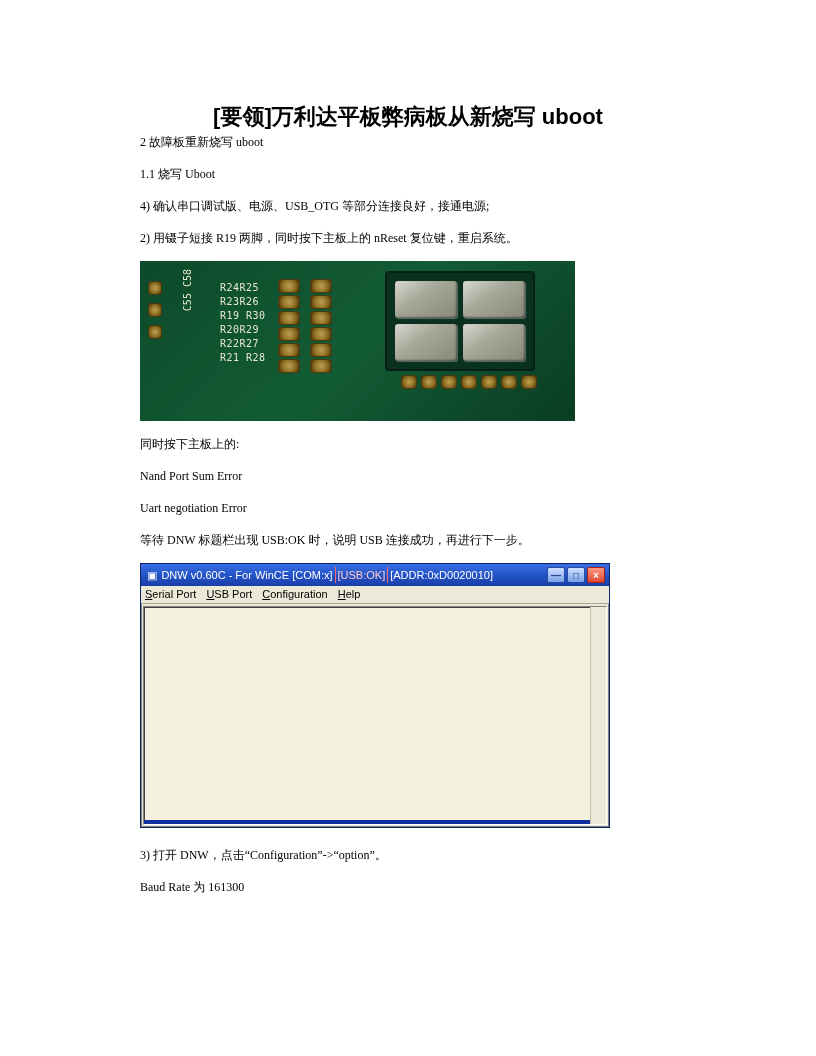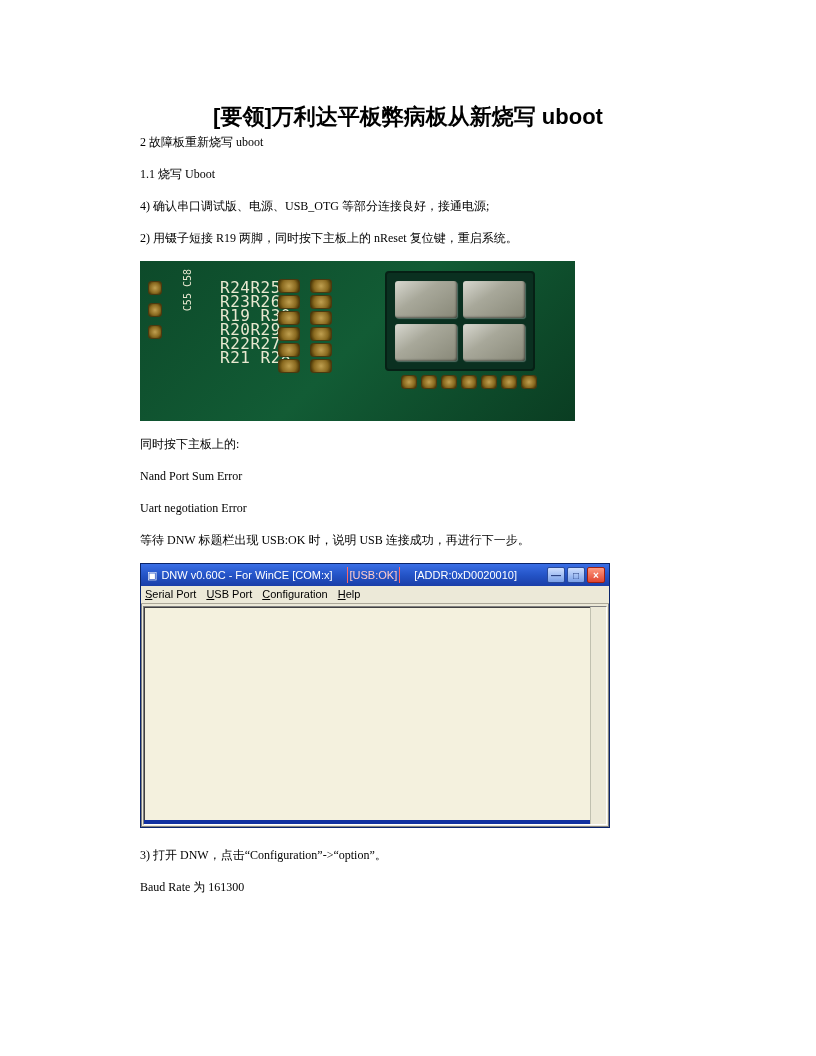--- a/index.html
+++ b/index.html
@@ -30,21 +30,21 @@
     position: relative;
     overflow: hidden;
     margin-bottom: 14px;
   }
   .pcb-printed {
     position: absolute;
     left: 80px;
     top: 20px;
     color: #e8e8d0;
     font-family: monospace;
-    font-size: 16px;
+    font-size: 10px;
     line-height: 14px;
     letter-spacing: 0.5px;
   }
   .pcb-printed div { white-space: pre; }
   .pcb-side {
     position: absolute;
     left: 40px;
     top: 8px;
     color: #e8e8d0;
     font-family: monospace;
@@ -125,21 +125,21 @@
   }
   .dnw-title-text {
     flex: 1;
     white-space: nowrap;
     overflow: hidden;
   }
   .dnw-title-highlight {
     color: #ffcccc;
     border: 1px solid #ff6666;
     padding: 12px 2px;
-    margin: 0 14px;
+    margin: 0 2px;
   }
   .dnw-ctrl {
     display: flex;
     gap: 2px;
   }
   .dnw-btn {
     width: 18px;
     height: 16px;
     background: linear-gradient(to bottom, #d0e0ff 0%, #7aa0e8 100%);
     border: 1px solid #2a4a9a;

